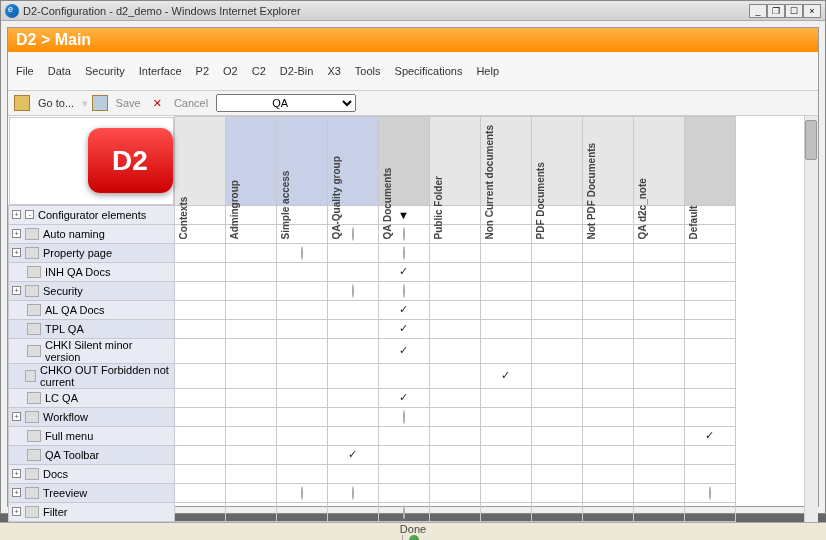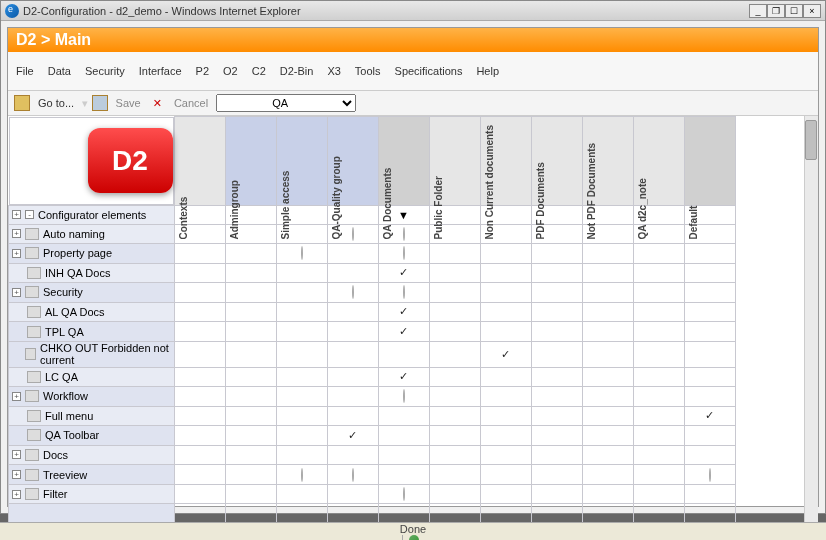--- a/index.html
+++ b/index.html
@@ -267,20 +267,40 @@
               <td class="cell"></td>
               <td class="cell"><span class="chk">✓</span></td>
               <td class="cell"></td>
               <td class="cell"></td>
               <td class="cell"></td>
               <td class="cell"></td>
               <td class="cell"></td>
               <td class="cell"></td>
             </tr>
             <tr>
+              <td class="row-head">
+                <div class="rh-inner">
+                  <span style="width: 11px;"></span>
+                  <span class="row-icon"></span>
+                  <span>CHKI Silent minor version</span>
+                </div>
+              </td>
+              <td class="cell"></td>
+              <td class="cell"></td>
+              <td class="cell"></td>
+              <td class="cell"></td>
+              <td class="cell"><span class="chk">✓</span></td>
+              <td class="cell"></td>
+              <td class="cell"></td>
+              <td class="cell"></td>
+              <td class="cell"></td>
+              <td class="cell"></td>
+              <td class="cell"></td>
+            </tr>
+            <tr>
               <td class="row-head alt">
                 <div class="rh-inner">
                   <span style="width: 11px;"></span>
                   <span class="row-icon"></span>
                   <span>CHKO OUT Forbidden not current</span>
                 </div>
               </td>
               <td class="cell"></td>
               <td class="cell"></td>
               <td class="cell"></td>

